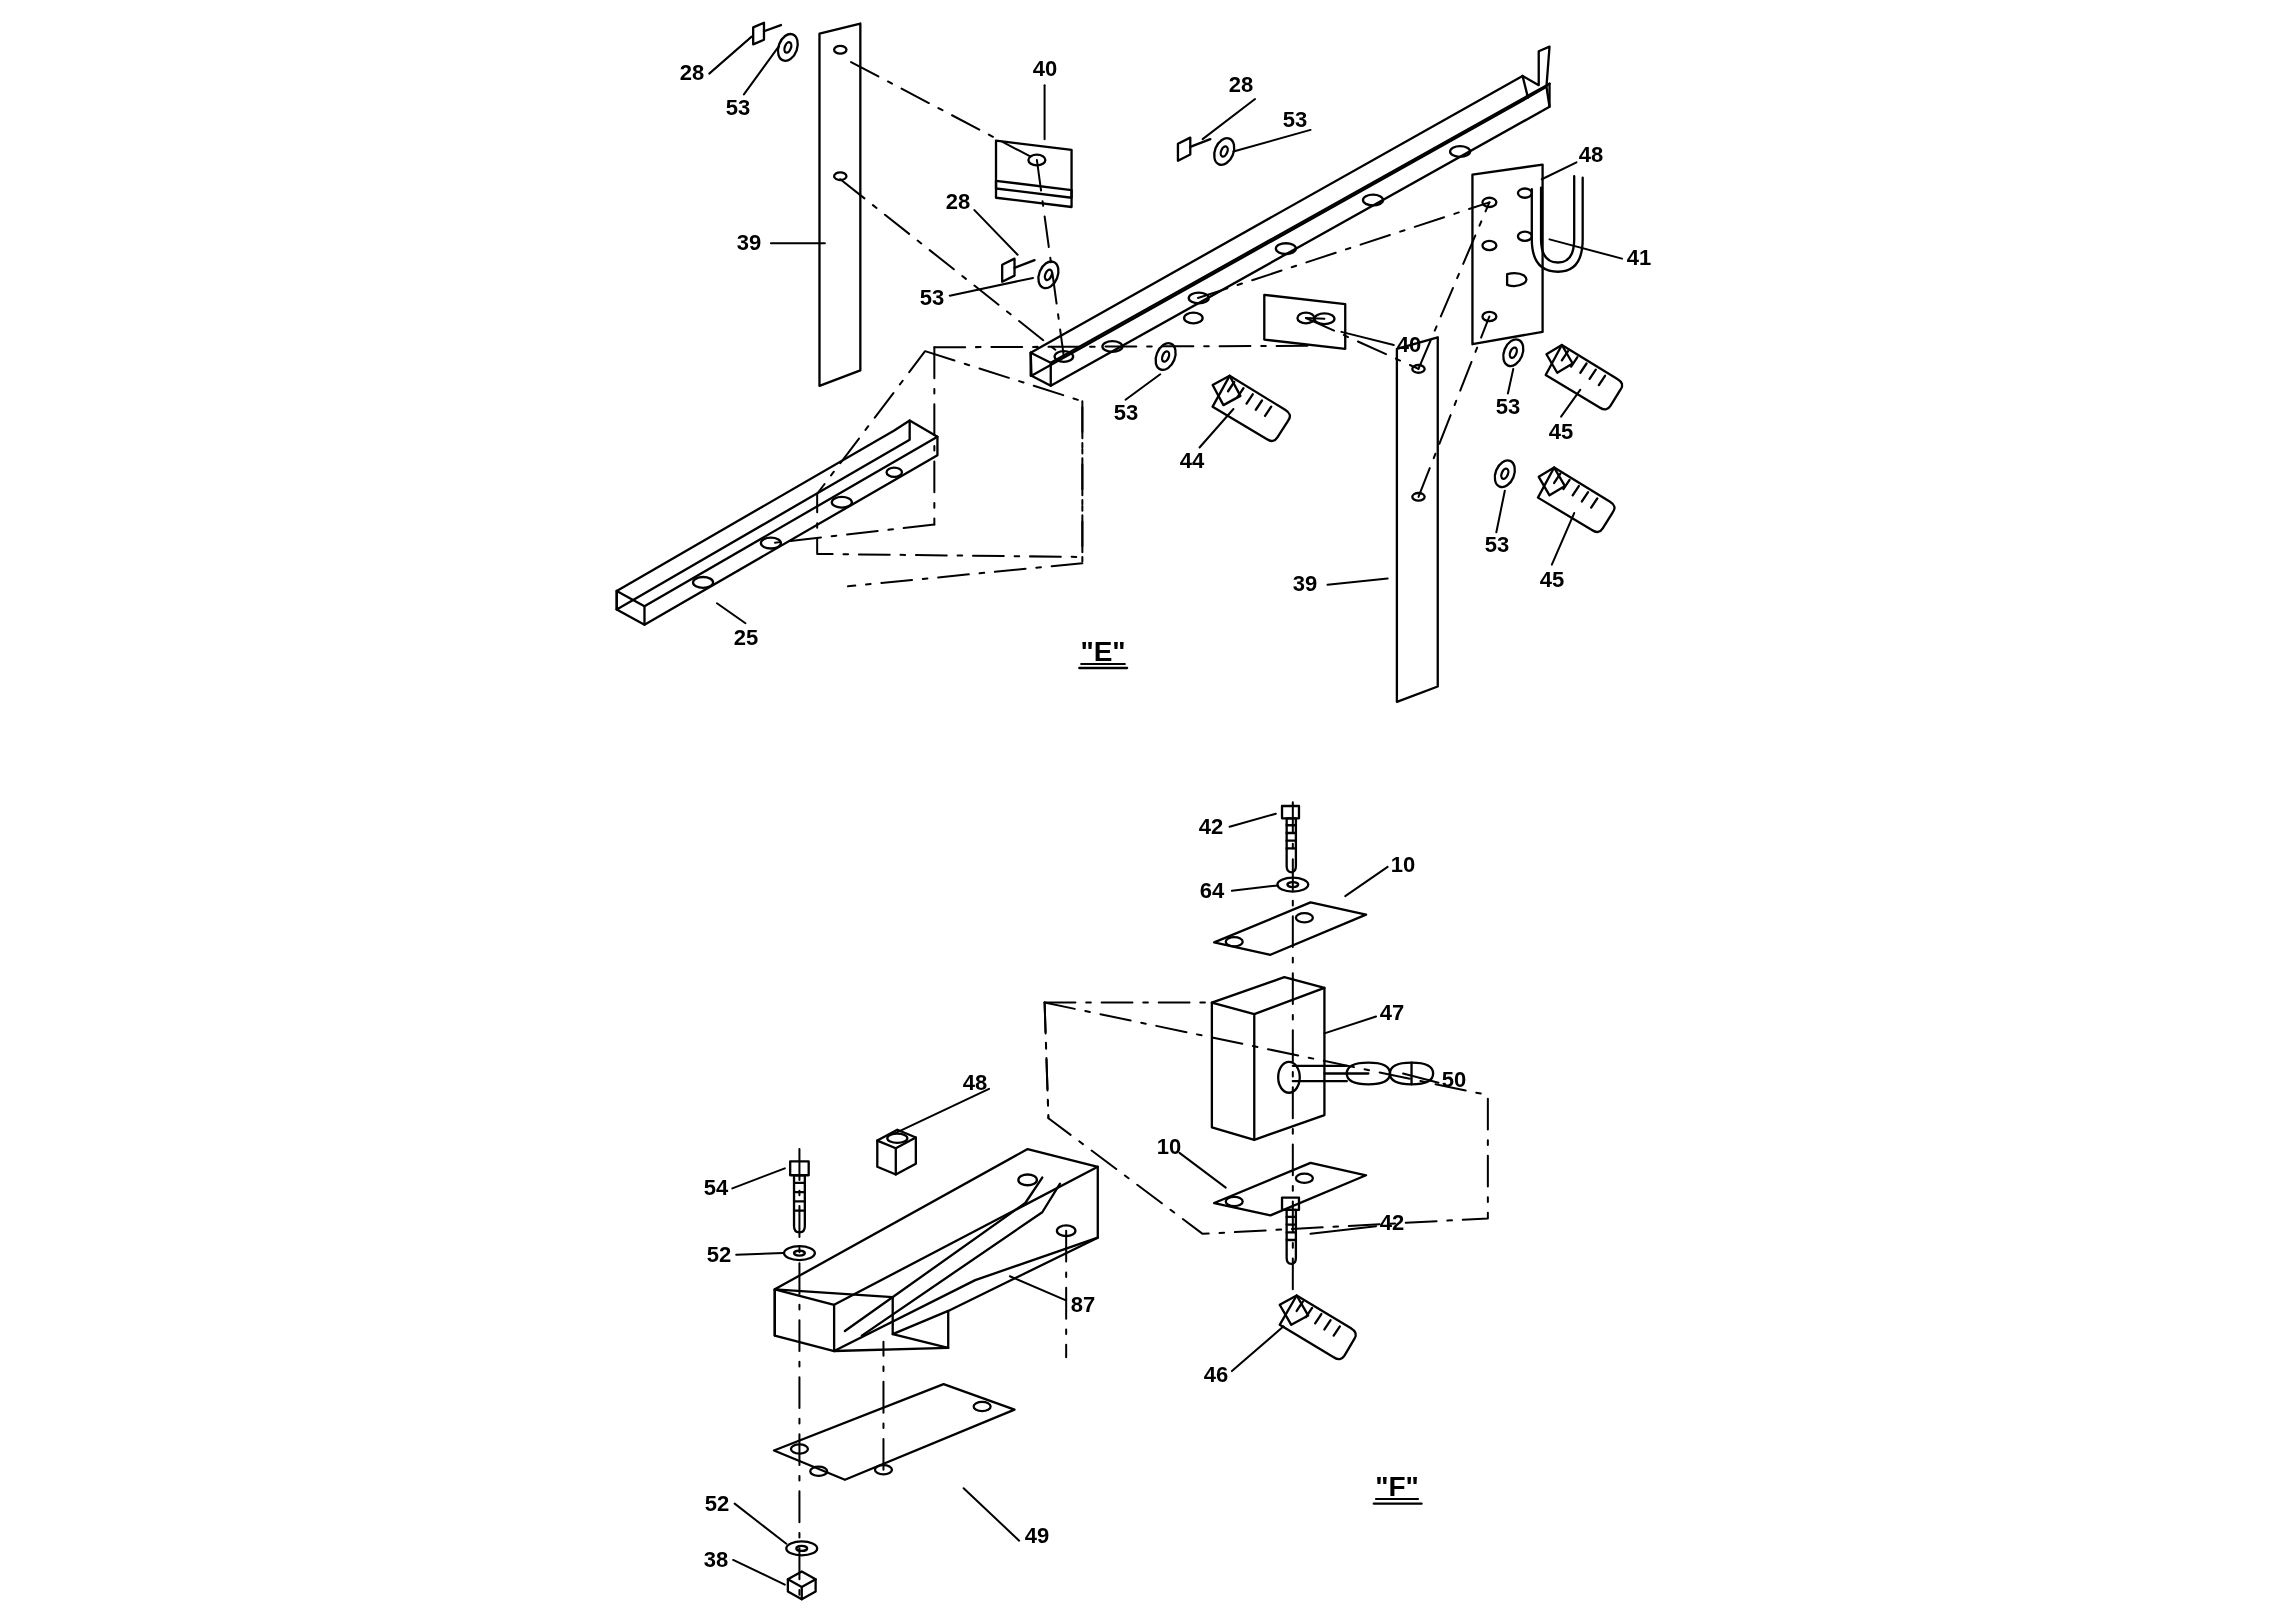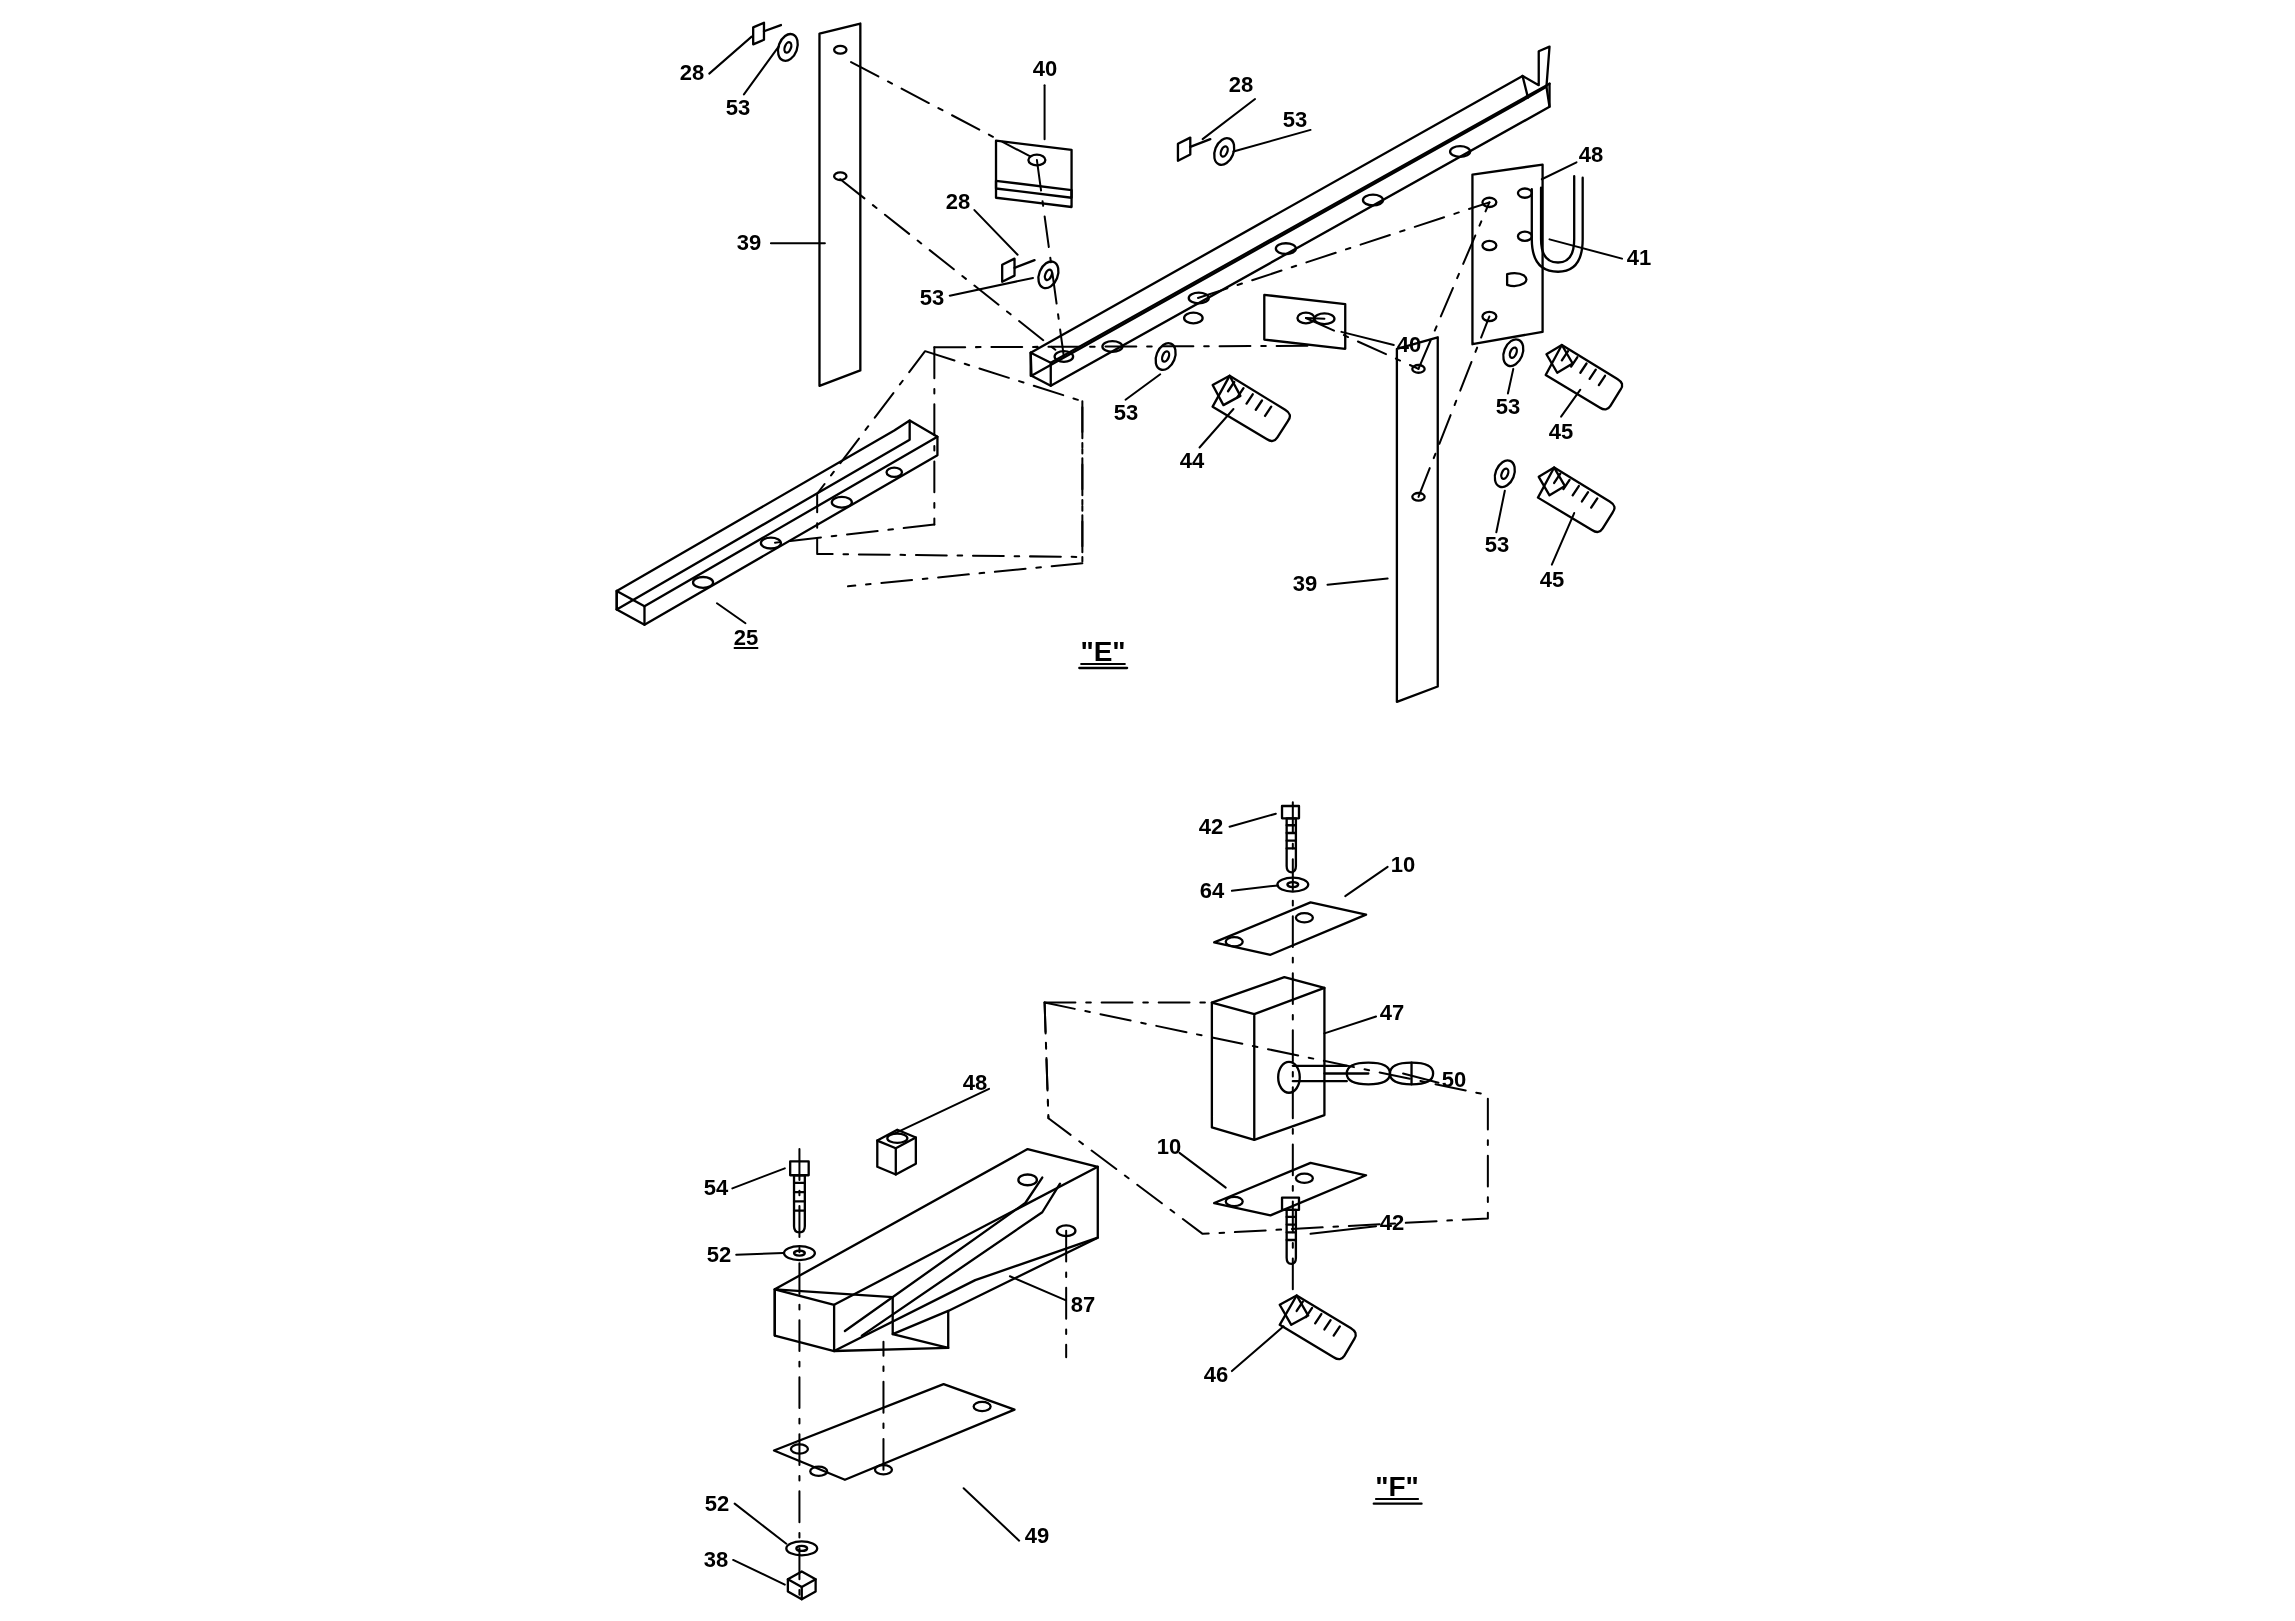--- a/index.html
+++ b/index.html
@@ -333,21 +333,21 @@
     <div class="callout" style="left: 749px; top: 243px;">39</div>
     <div class="callout" style="left: 932px; top: 298px;">53</div>
     <div class="callout" style="left: 1409px; top: 345px;">40</div>
     <div class="callout" style="left: 1508px; top: 407px;">53</div>
     <div class="callout" style="left: 1561px; top: 432px;">45</div>
     <div class="callout" style="left: 1126px; top: 413px;">53</div>
     <div class="callout" style="left: 1192px; top: 461px;">44</div>
     <div class="callout" style="left: 1497px; top: 545px;">53</div>
     <div class="callout" style="left: 1552px; top: 580px;">45</div>
     <div class="callout" style="left: 1305px; top: 584px;">39</div>
-    <div class="callout" style="left: 746px; top: 638px; text-decoration: underline;">25</div>
+    <div class="callout" style="left: 746px; top: 638px;">25</div>
     <div class="callout" style="left: 1211px; top: 827px;">42</div>
     <div class="callout" style="left: 1403px; top: 865px;">10</div>
     <div class="callout" style="left: 1212px; top: 891px;">64</div>
     <div class="callout" style="left: 1392px; top: 1013px;">47</div>
     <div class="callout" style="left: 1454px; top: 1080px;">50</div>
     <div class="callout" style="left: 975px; top: 1083px; text-align: right;">48</div>
     <div class="callout" style="left: 1169px; top: 1147px;">10</div>
     <div class="callout" style="left: 716px; top: 1188px;">54</div>
     <div class="callout" style="left: 719px; top: 1255px;">52</div>
     <div class="callout" style="left: 1392px; top: 1223px;">42</div>

